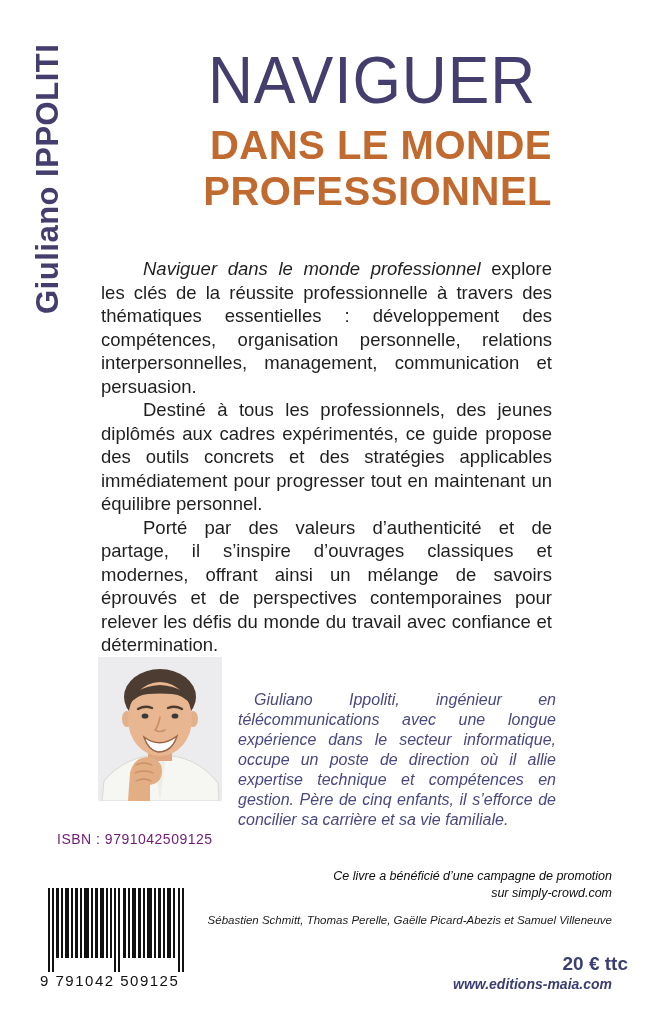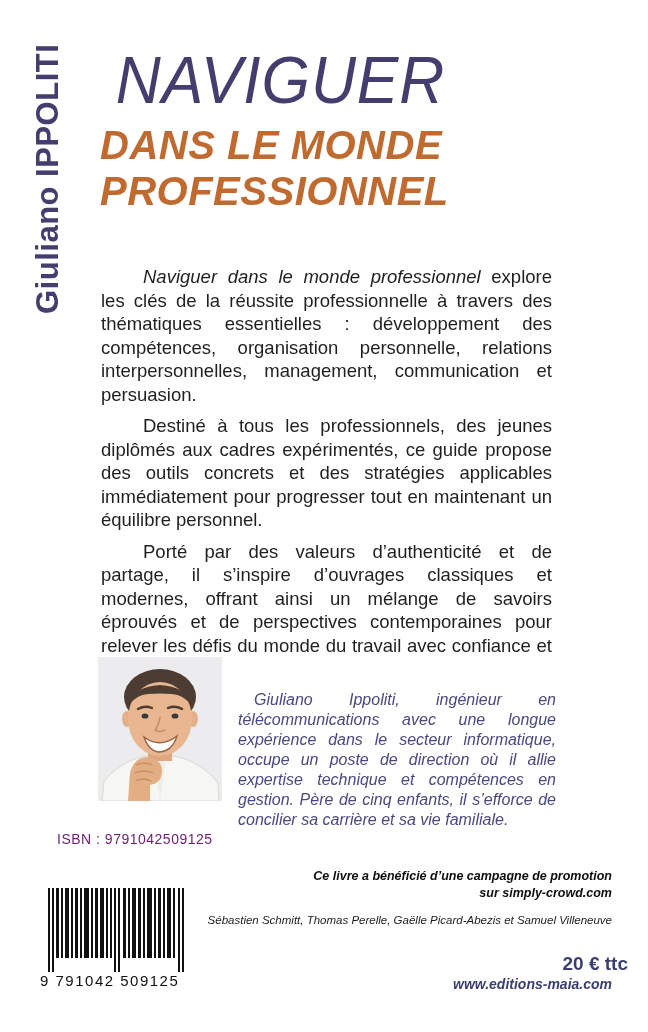--- a/index.html
+++ b/index.html
@@ -29,22 +29,21 @@
     color: #433e6d;
     white-space: nowrap;
   }
 
   
   .title-block {
     position: absolute;
     left: 100px;
     top: 46px;
     width: 452px;
-    text-align: left;
-    font-style: italic;
+    text-align: right;
   }
   .title-main {
     font-size: 67px;
     font-weight: normal;
     letter-spacing: 1px;
     color: #433e6d;
     line-height: 1.0;
     transform: scaleX(0.93);
     transform-origin: center;
     white-space: nowrap;
@@ -63,21 +62,21 @@
   .synopsis {
     position: absolute;
     left: 101px;
     top: 257px;
     width: 451px;
     color: #1f1f1f;
     font-size: 18.5px;
     line-height: 23.5px;
     text-align: justify;
   }
-  .synopsis p { text-indent: 42px; margin-top: 8px; }
+  .synopsis p { text-indent: 42px; }
   .synopsis .book-title-italic { font-style: italic; }
 
   
   .author-photo {
     position: absolute;
     left: 98px;
     top: 657px;
     width: 124px;
     height: 144px;
     display: block;
@@ -106,21 +105,21 @@
     color: #701a75;
   }
   .barcode { position: absolute; left: 40px; top: 888px; width: 150px; height: 100px; display: block; }
 
   .promo {
     position: absolute;
     right: 36px;
     top: 868px;
     text-align: right;
     font-size: 12.5px;
-    font-weight: bold;
+    font-weight: normal;
     font-style: italic;
     line-height: 17px;
     color: #0d0d0d;
     white-space: nowrap;
   }
   .contributors {
     position: absolute;
     right: 36px;
     top: 911px;
     text-align: right;

